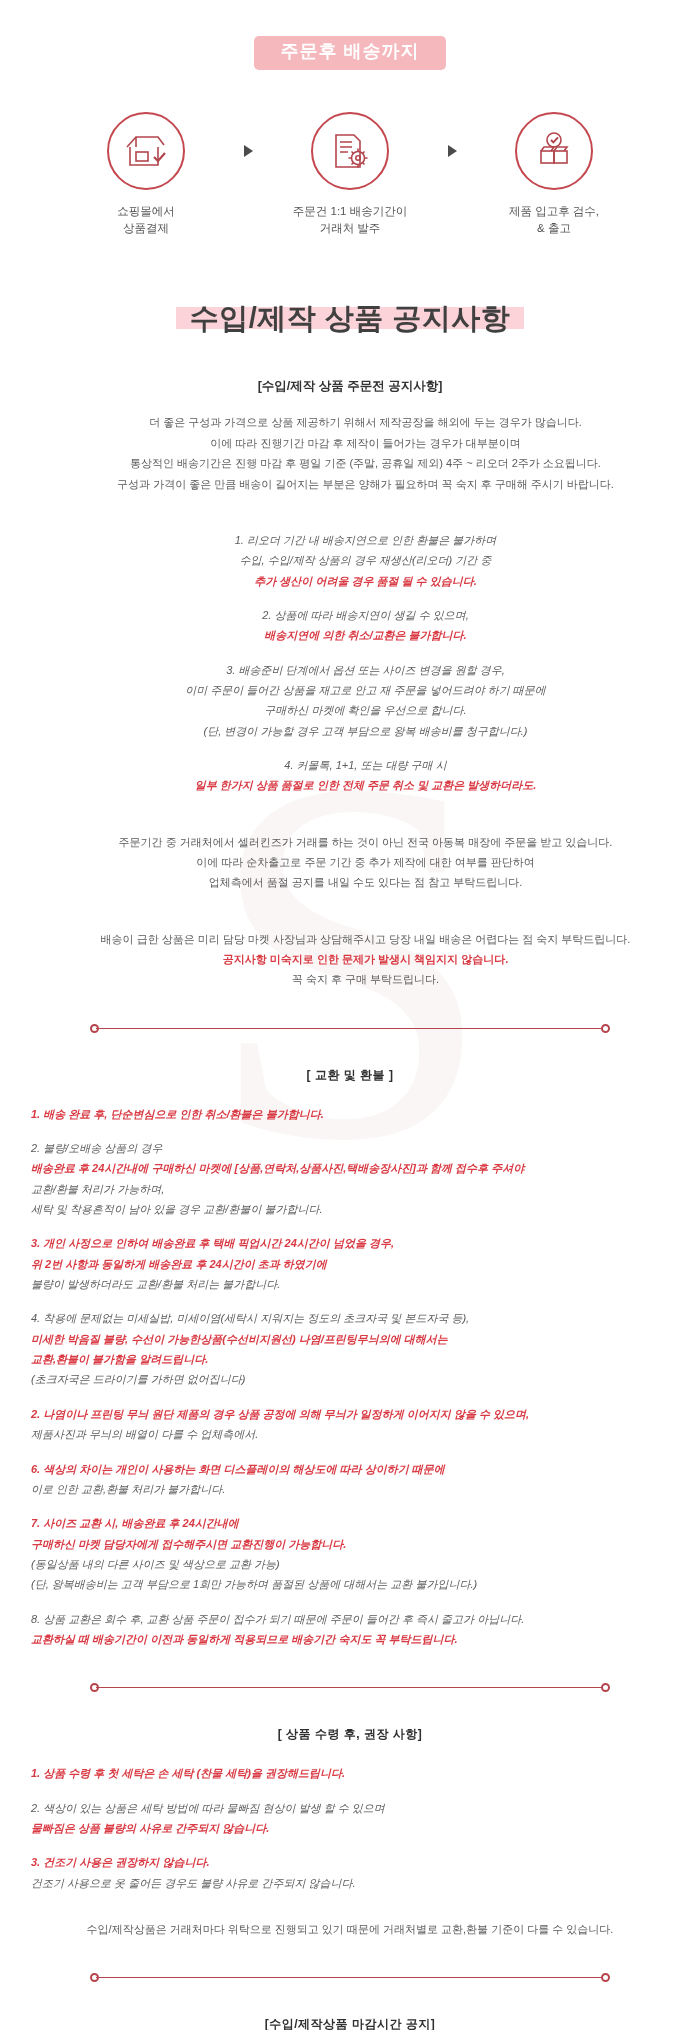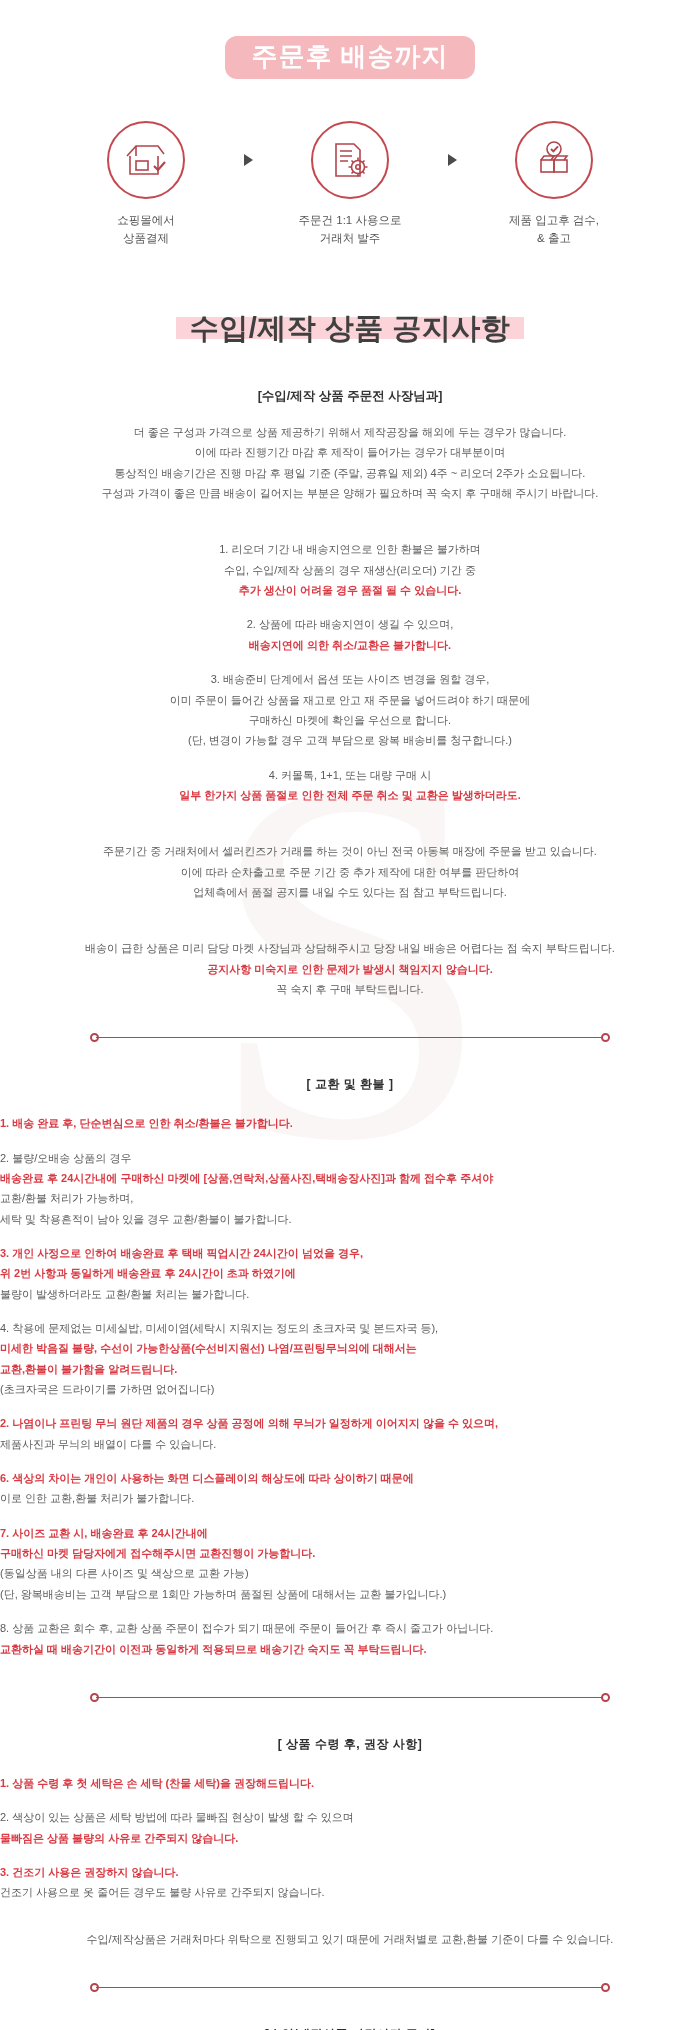--- a/index.html
+++ b/index.html
@@ -31,26 +31,26 @@
 
   
   .sec-order { padding-top: 36px; }
   .banner-title-wrap {
     text-align: center;
   }
   .banner-title {
     display: inline-block;
     background: #f4b8bd;
     color: #ffffff;
-    font-size: 26px;
+    font-size: 18px;
     font-weight: bold;
     letter-spacing: 1px;
     padding: 5px 26px 7px;
     line-height: 1.2;
-    border-radius: 12px;
+    border-radius: 5px;
   }
 
   .flow {
     display: flex;
     justify-content: center;
     align-items: flex-start;
     margin-top: 42px;
     gap: 10px;
   }
   .flow-step {
@@ -121,20 +121,21 @@
     color: #333;
     margin: 0 0 16px;
     line-height: 1.6;
   }
   p.para {
     font-size: 11px;
     line-height: 1.85;
     color: #5b5b5b;
     margin: 0 0 14px;
     white-space: pre-line;
+    padding-left: 31px;
   }
   .red { color: #d93a43; font-weight: bold; }
   .gap-lg { height: 22px; }
 
   
   .divider {
     position: relative;
     width: 520px;
     margin: 34px auto;
     height: 9px;
@@ -157,21 +158,21 @@
 
   .sec-head {
     font-size: 12px;
     font-weight: bold;
     color: #2f2f2f;
     margin: 26px 0 20px;
     text-align: center;
     letter-spacing: 0.5px;
   }
 
-  .item { margin-bottom: 17px; }
+  .item { margin-bottom: 17px; font-style: italic; }
   .footer-note {
     text-align: center;
     font-size: 11px;
     color: #5b5b5b;
     line-height: 1.85;
     margin: 26px 13px 0;
     white-space: pre-line;
   }
 </style>
 </head>
@@ -209,21 +210,21 @@
       <div class="flow-step">
         <div class="flow-circle">
           <svg width="44" height="40" viewBox="0 0 44 40" fill="none" stroke="#b2454c" stroke-width="1.6">
             <path d="M8 4 L26 4 L32 10 L32 36 L8 36 Z"></path>
             <path d="M12 11 h12 M12 16 h12 M12 21 h8"></path>
             <circle cx="30" cy="27" r="6.5"></circle>
             <circle cx="30" cy="27" r="2.2"></circle>
             <path d="M30 17.5 v3 M30 33.5 v3 M20.5 27 h3 M36.5 27 h3 M23.5 20.5 l2 2 M34.5 31.5 l2 2 M36.5 20.5 l-2 2 M25.5 31.5 l-2 2"></path>
           </svg>
         </div>
-        <div class="flow-label">주문건 1:1 사용으로
+        <div class="flow-label">주문건 1:1 배송기간이
 거래처 발주</div>
       </div>
 
       <div class="flow-arrow">
           <span></span>
         </div>
 
       <div class="flow-step">
         <div class="flow-circle">
           <svg width="44" height="40" viewBox="0 0 44 40" fill="none" stroke="#b2454c" stroke-width="1.6">
@@ -239,21 +240,21 @@
       </div>
 
     </div>
   </section>
 
   <section class="sec-notice">
     <span class="notice-title">수입/제작 상품 공지사항</span>
   </section>
 
   <section class="block">
-    <h3 class="block-head">[수입/제작 상품 주문전 사장님과]</h3>
+    <h3 class="block-head">[수입/제작 상품 주문전 공지사항]</h3>
     <p class="para">더 좋은 구성과 가격으로 상품 제공하기 위해서 제작공장을 해외에 두는 경우가 많습니다.
 이에 따라 진행기간 마감 후 제작이 들어가는 경우가 대부분이며
 통상적인 배송기간은 진행 마감 후 평일 기준 (주말, 공휴일 제외) 4주 ~ 리오더 2주가 소요됩니다.
 구성과 가격이 좋은 만큼 배송이 길어지는 부분은 양해가 필요하며 꼭 숙지 후 구매해 주시기 바랍니다.</p>
     <div class="gap-lg"></div>
     <div id="order-notice-items">
         <p class="para item"><span>1. 리오더 기간 내 배송지연으로 인한 환불은 불가하며</span><br><span>수입, 수입/제작 상품의 경우 재생산(리오더) 기간 중</span><br><span class="red">추가 생산이 어려울 경우 품절 될 수 있습니다.</span></p>
         <p class="para item"><span>2. 상품에 따라 배송지연이 생길 수 있으며,</span><br><span class="red">배송지연에 의한 취소/교환은 불가합니다.</span></p>
         <p class="para item"><span>3. 배송준비 단계에서 옵션 또는 사이즈 변경을 원할 경우,</span><br><span>이미 주문이 들어간 상품을 재고로 안고 재 주문을 넣어드려야 하기 때문에</span><br><span>구매하신 마켓에 확인을 우선으로 합니다.</span><br><span>(단, 변경이 가능할 경우 고객 부담으로 왕복 배송비를 청구합니다.)</span></p>
         <p class="para item"><span>4. 커몰톡, 1+1, 또는 대량 구매 시</span><br><span class="red">일부 한가지 상품 품절로 인한 전체 주문 취소 및 교환은 발생하더라도.</span></p>
@@ -272,21 +273,21 @@
       <span class="dot r"></span>
   </div>
 
   <section>
     <h3 class="sec-head">[ 교환 및 환불 ]</h3>
     <div id="exchange-items">
         <p class="para item"><span class="red">1. 배송 완료 후, 단순변심으로 인한 취소/환불은 불가합니다.</span></p>
         <p class="para item"><span>2. 불량/오배송 상품의 경우</span><br><span class="red">배송완료 후 24시간내에 구매하신 마켓에 [상품,연락처,상품사진,택배송장사진]과 함께 접수후 주셔야</span><br><span>교환/환불 처리가 가능하며,</span><br><span>세탁 및 착용흔적이 남아 있을 경우 교환/환불이 불가합니다.</span></p>
         <p class="para item"><span class="red">3. 개인 사정으로 인하여 배송완료 후 택배 픽업시간 24시간이 넘었을 경우,</span><br><span class="red">위 2번 사항과 동일하게 배송완료 후 24시간이 초과 하였기에</span><br><span>불량이 발생하더라도 교환/환불 처리는 불가합니다.</span></p>
         <p class="para item"><span>4. 착용에 문제없는 미세실밥, 미세이염(세탁시 지워지는 정도의 초크자국 및 본드자국 등),</span><br><span class="red">미세한 박음질 불량, 수선이 가능한상품(수선비지원선) 나염/프린팅무늬의에 대해서는</span><br><span class="red">교환,환불이 불가함을 알려드립니다.</span><br><span>(초크자국은 드라이기를 가하면 없어집니다)</span></p>
-        <p class="para item"><span class="red">2. 나염이나 프린팅 무늬 원단 제품의 경우 상품 공정에 의해 무늬가 일정하게 이어지지 않을 수 있으며,</span><br><span>제품사진과 무늬의 배열이 다를 수 있습니다.</span></p>
+        <p class="para item"><span class="red">2. 나염이나 프린팅 무늬 원단 제품의 경우 상품 공정에 의해 무늬가 일정하게 이어지지 않을 수 있으며,</span><br><span>제품사진과 무늬의 배열이 다를 수 업체측에서.</span></p>
         <p class="para item"><span class="red">6. 색상의 차이는 개인이 사용하는 화면 디스플레이의 해상도에 따라 상이하기 때문에</span><br><span>이로 인한 교환,환불 처리가 불가합니다.</span></p>
         <p class="para item"><span class="red">7. 사이즈 교환 시, 배송완료 후 24시간내에</span><br><span class="red">구매하신 마켓 담당자에게 접수해주시면 교환진행이 가능합니다.</span><br><span>(동일상품 내의 다른 사이즈 및 색상으로 교환 가능)</span><br><span>(단, 왕복배송비는 고객 부담으로 1회만 가능하며 품절된 상품에 대해서는 교환 불가입니다.)</span></p>
         <p class="para item"><span>8. 상품 교환은 회수 후, 교환 상품 주문이 접수가 되기 때문에 주문이 들어간 후 즉시 줄고가 아닙니다.</span><br><span class="red">교환하실 때 배송기간이 이전과 동일하게 적용되므로 배송기간 숙지도 꼭 부탁드립니다.</span></p>
       </div>
   </section>
 
   <div class="divider">
     <span class="dot l"></span>
       <span class="line"></span>
       <span class="dot r"></span>

